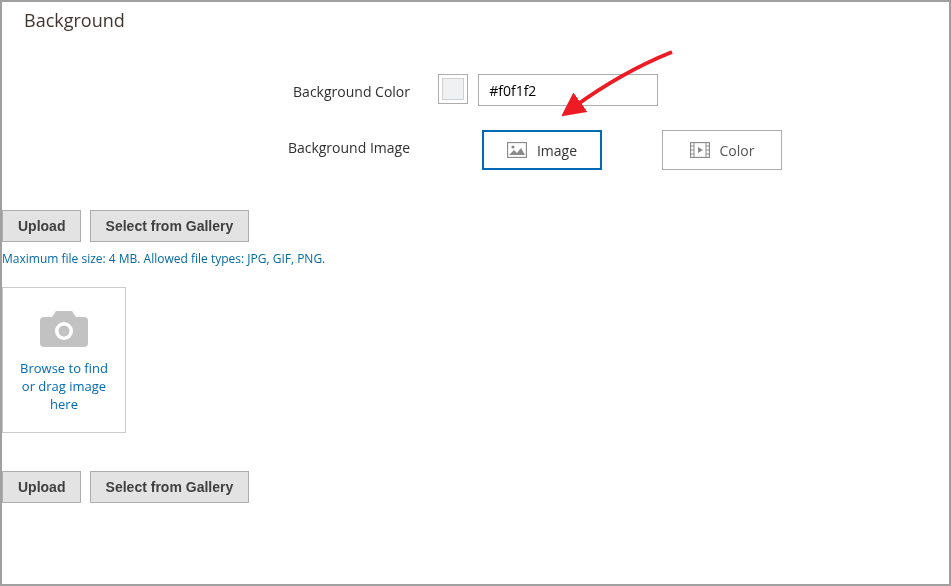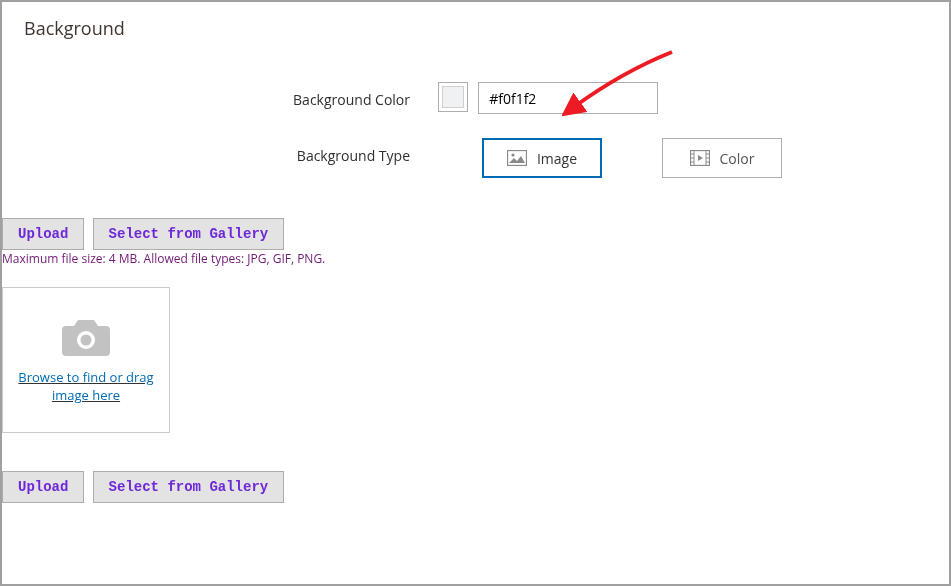--- a/index.html
+++ b/index.html
@@ -12,21 +12,21 @@
   .outer {
     width: 951px;
     height: 586px;
     border: 2px solid #a0a0a0;
     position: relative;
     overflow: hidden;
   }
   .panel-title {
     font-size: 18px;
     color: #41362f;
-    padding: 14px 0 0 22px;
+    padding: 6px 0 0 22px;
     font-weight: 400;
   }
   .form {
     padding-top: 42px;
   }
   .row {
     display: flex;
     align-items: flex-start;
     margin-bottom: 24px;
   }
@@ -89,44 +89,43 @@
   .type-btn.active {
     border: 2px solid #006bb4;
     color: #333;
   }
   .type-btn svg { display: block; }
   .btn {
     display: inline-block;
     background: #e3e3e3;
     border: 1px solid #adadad;
     font-size: 14px;
-    color: #6d28d9;
+    color: #404040;
     padding: 7px 15px;
     cursor: pointer;
-    font-family: Liberation Mono, monospace;
+    font-family: Liberation Sans, sans-serif;
     font-weight: 600;
     margin-right: 4px;
   }
   .hint {
     font-size: 12px;
-    color: #701a75;
-    margin-top: 0;
+    color: #0369a1;
+    margin-top: 8px;
   }
   .dropzone {
     margin-top: 20px;
-    width: 168px;
+    width: 124px;
     height: 146px;
     border: 1px solid #cacaca;
     display: flex;
     flex-direction: column;
     align-items: center;
     justify-content: center;
     gap: 10px;
     cursor: pointer;
-    text-decoration: underline;
   }
   .dropzone-text {
     color: #006bb4;
     font-size: 13px;
     text-align: center;
     line-height: 1.4;
     padding: 0 10px;
   }
   .arrow {
     position: absolute;
@@ -157,21 +156,21 @@
       <div class="label-col">Background Color</div>
       <div class="field-col">
         <span class="swatch">
           <div class="swatch-inner"></div>
         </span>
         <input class="color-input" type="text" value="#f0f1f2" style="">
       </div>
     </div>
 
     <div class="row" style="margin-bottom:40px;">
-      <div class="label-col">Background Type</div>
+      <div class="label-col">Background Image</div>
       <div class="field-col">
         <div class="type-group">
           <div class="type-btn active">
             <svg width="20" height="16" viewBox="0 0 20 16">
               <rect x="0.5" y="0.5" width="19" height="15" fill="none" stroke="#8a8a8a" stroke-width="1.3"></rect>
               <circle cx="6" cy="5" r="1.6" fill="#8a8a8a"></circle>
               <path d="M2,13 L7,8 L10,11 L14,6 L18,13 Z" fill="#8a8a8a"></path>
             </svg>
             <span>Image</span>
           </div>

